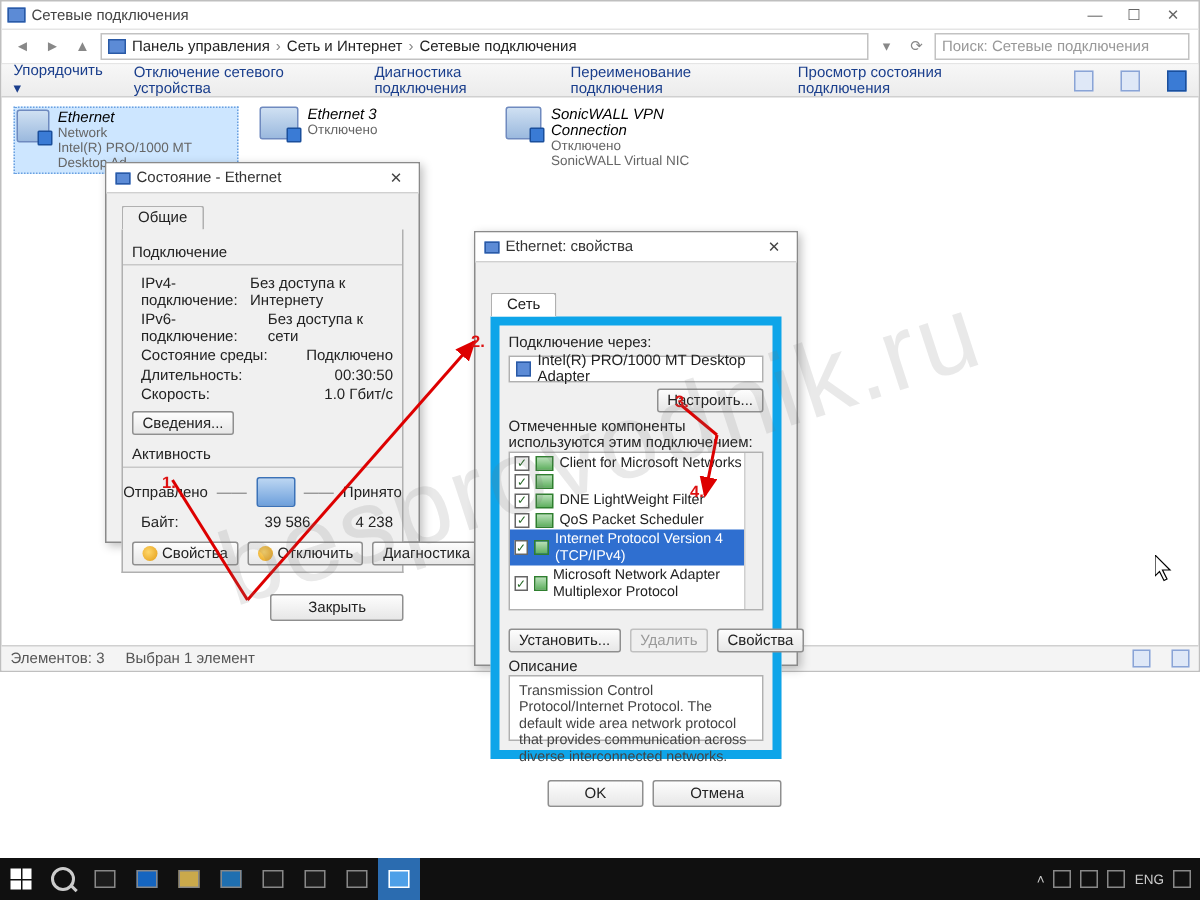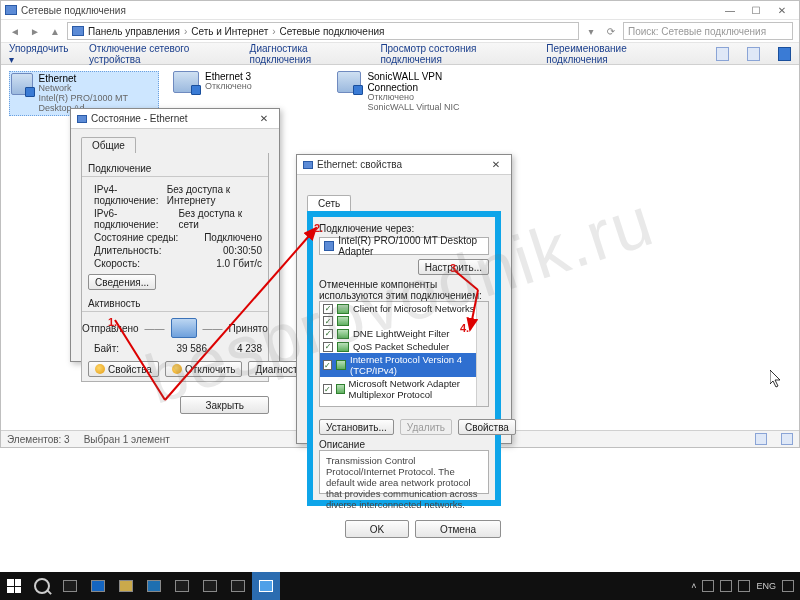--- a/index.html
+++ b/index.html
@@ -14,21 +14,21 @@
   .bc-sep{color:#888;}
   .nav-icons{display:flex; gap:4px; align-items:center;}
   .search-box{width:170px;height:18px;border:1px solid #c2c2c2;background:#fff;padding:0 4px;font-size:10px;color:#999;display:flex;align-items:center;}
   .cmdbar{height:22px;background:linear-gradient(#f7f7f7,#ececec);border-bottom:1px solid #d0d0d0;display:flex;align-items:center;gap:18px;padding:0 8px;font-size:10px;color:#1a3e8c;}
   .cmdbar .fill{flex:1}
   .cmdbar-icon{width:14px;height:14px;display:inline-block;border:1px solid #8aa4d6; background:#dfe8f7;}
   .content{position:relative; padding:6px 8px; display:flex; gap:14px;}
   .conn-item{display:flex;gap:6px;align-items:flex-start;width:150px;}
   .nic-icon{width:26px;height:22px;background:linear-gradient(#cfe0f2,#9bb9de);border:1px solid #6f8abf;border-radius:2px;position:relative;}
   .nic-icon::after{content:"";position:absolute;right:-3px;bottom:-3px;width:8px;height:8px;background:#3a7bd5;border:1px solid #1a4f9c;border-radius:1px;}
-  .conn-text .t1{font-size:10px;color:#000;}
+  .conn-text .t1{font-size:10px;color:#000;font-style:italic;}
   .conn-text .t2,.conn-text .t3{font-size:9px;color:#666;line-height:1.1;}
   .conn-item.sel{background:#cde6ff;border:1px dotted #6aa0e0;padding:1px;}
   .statusbar{position:absolute;left:0;bottom:0;width:100%;height:17px;border-top:1px solid #d0d0d0;background:#f4f4f4;display:flex;align-items:center;padding:0 6px;font-size:10px;color:#555;gap:14px;}
   .statusbar .fill{flex:1}
 
   
   .dlg{position:absolute;background:#f0f0f0;border:1px solid #8a8a8a;box-shadow:2px 2px 6px rgba(0,0,0,0.25);}
   .dlg-title{height:20px;background:#fff;display:flex;align-items:center;padding:0 6px;font-size:10px;color:#333;border-bottom:1px solid #d0d0d0;}
   .dlg-title .spacer{flex:1}
   .dlg-close{width:18px;height:16px;display:inline-flex;align-items:center;justify-content:center;color:#444;}
@@ -107,22 +107,22 @@
       <span class="nav-arrow">⟳</span>
     </div>
     <div class="search-box">
       <span>Поиск: Сетевые подключения</span>
     </div>
   </div>
   <div class="cmdbar">
     <span>Упорядочить ▾</span>
     <span>Отключение сетевого устройства</span>
     <span>Диагностика подключения</span>
+    <span>Переименование подключения</span>
     <span>Просмотр состояния подключения</span>
-    <span>Переименование подключения</span>
     <span class="fill"></span>
     <span class="cmdbar-icon"></span>
     <span class="cmdbar-icon"></span>
     <span class="cmdbar-icon" style="background:#3a7bd5;border-color:#1a4f9c;"></span>
   </div>
   <div class="content">
     <div class="conn-item sel">
       <div class="nic-icon"></div>
       <div class="conn-text">
         <div class="t1">Ethernet</div>
@@ -215,21 +215,21 @@
           </span>
         <span class="btn small">Диагностика</span>
       </div>
     </div>
   </div>
   <div class="dlg-foot">
       <span class="btn">Закрыть</span>
     </div>
 </div>
 
-<div class="dlg" style="left:296px;top:154px;width:216px;height:290px;">
+<div class="dlg" style="left:316px;top:154px;width:216px;height:290px;">
   <div class="dlg-title">
     <span style="width:10px;height:8px;background:#5c8bd6;border:1px solid #2a5aa6;margin-right:4px;"></span>
     <span>Ethernet: свойства</span>
     <span class="spacer"></span>
     <span class="dlg-close">✕</span>
   </div>
   <div class="dlg-body" style="padding-top:20px;">
     <span class="tab">Сеть</span>
     <div style="border:6px solid #0ea5e9;background:#f0f0f0;padding:6px;">
       <div>Подключение через:</div>

